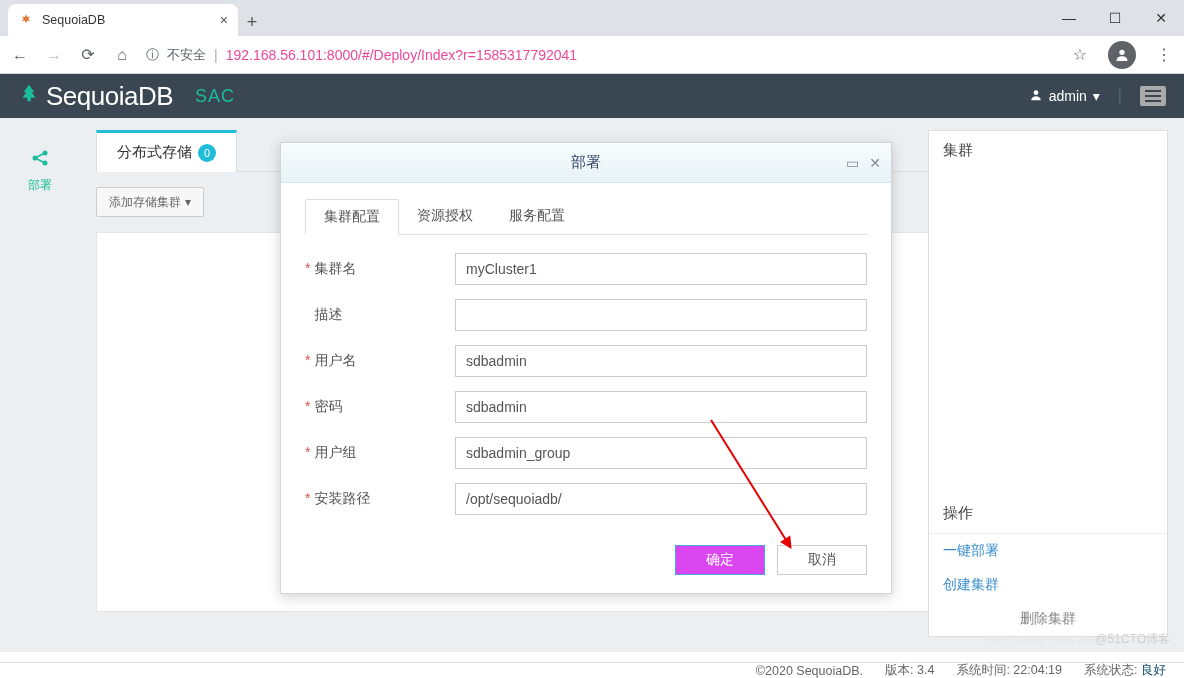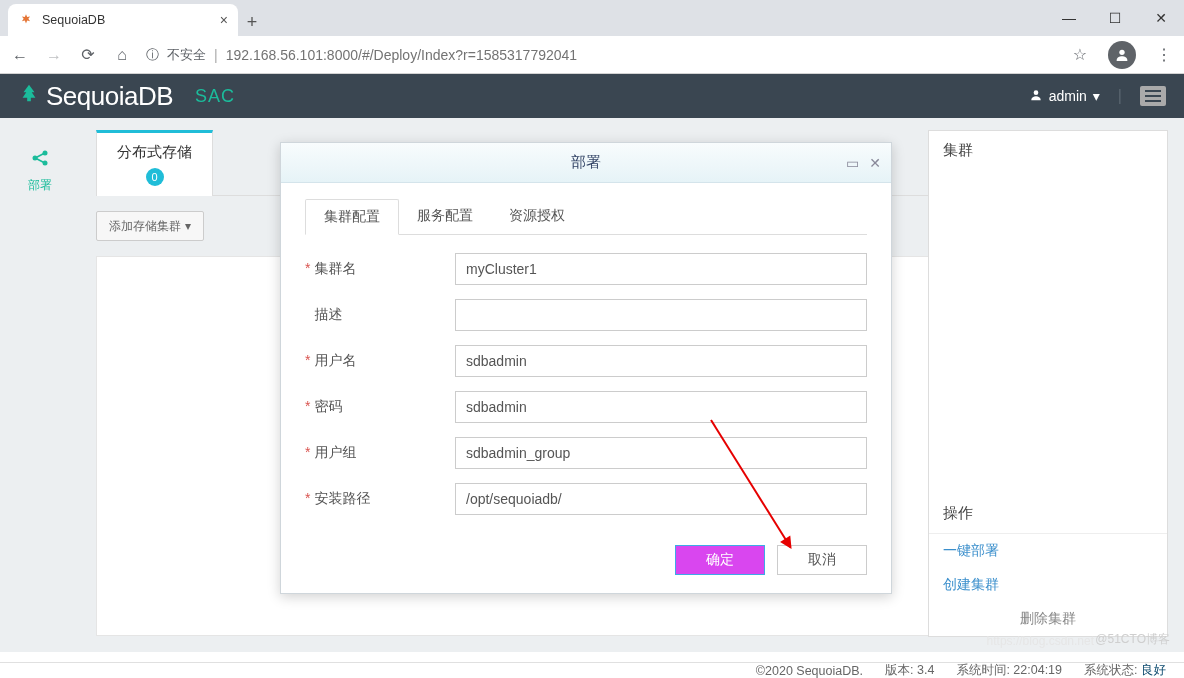--- a/index.html
+++ b/index.html
@@ -12,21 +12,21 @@
   .tab .close { margin-left: auto; color: #555; font-size: 14px; }
   .new-tab { width: 28px; height: 28px; display: flex; align-items: center; justify-content: center; color: #555; font-size: 18px; }
   .win-controls { position: absolute; right: 0; top: 0; height: 36px; display: flex; }
   .win-btn { width: 46px; display: flex; align-items: center; justify-content: center; color: #333; font-size: 14px; }
 
   .addr-bar { height: 38px; background: #fff; border-bottom: 1px solid #d3d3d3; display: flex; align-items: center; padding: 0 10px; gap: 14px; }
   .addr-icon { color: #5f6368; font-size: 16px; display:flex; align-items:center; justify-content:center; width:20px;}
   .addr-field { flex: 1; display: flex; align-items: center; gap: 8px; font-size: 14px; color: #555; }
   .addr-sec { color:#5f6368; font-size:13px;}
   .addr-pipe { color:#aaa;}
-  .addr-url { color:#737373;}
+  .addr-url { color:#ec4899;}
   .addr-right { display:flex; align-items:center; gap:18px; margin-left:10px;}
   .avatar-circle { width:28px; height:28px; border-radius:50%; background:#5f6368; color:#fff; display:flex; align-items:center; justify-content:center;}
 
   
   .app-header { height: 44px; background: #3a4651; display: flex; align-items: center; padding: 0 18px; color: #fff; }
   .logo-area { display:flex; align-items:center; gap:6px;}
   .logo-tree { color:#1bbc9b; font-size:20px;}
   .logo-main { font-size: 26px; font-weight: 400; color:#fff; letter-spacing: -0.5px;}
   .logo-sub { font-size: 18px; color: #1bbc9b; margin-left: 16px; font-weight: 400; letter-spacing:1px;}
   .header-right { margin-left:auto; display:flex; align-items:center; gap:18px;}
@@ -36,21 +36,21 @@
   
   .main-area { display:flex; height: calc(100% - 36px - 38px - 44px - 26px); position:relative; background:#eceff1;}
   .sidebar { width: 80px; background:#eceff1; padding-top:30px;}
   .side-item { display:flex; flex-direction:column; align-items:center; gap:4px; color:#1bbc9b; font-size:12px;}
   .side-item .ico { font-size:20px;}
 
   
   .content { flex:1; padding:12px 16px;}
   .tab-strip { border-bottom:1px solid #ddd; display:flex;}
   .page-tab { padding:10px 20px; font-size:15px; color:#333; border-top:3px solid transparent; display:flex; align-items:center; gap:6px;}
-  .page-tab.active { border-top:3px solid #20bdd8; background:#fff; border-left:1px solid #ddd; border-right:1px solid #ddd; margin-bottom:-1px;flex-direction:column;}
+  .page-tab.active { border-top:3px solid #20bdd8; background:#fff; border-left:1px solid #ddd; border-right:1px solid #ddd; margin-bottom:-1px;}
   .badge { background:#20bdd8; color:#fff; border-radius:9px; min-width:18px; height:18px; font-size:11px; display:inline-flex; align-items:center; justify-content:center; padding:0 5px;}
   .toolbar-row { padding:15px 0; display:flex; align-items:center;}
   .btn { border:1px solid #ccc; background:#f7f7f7; color:#666; font-size:12px; height:30px; padding:0 12px; display:inline-flex; align-items:center; gap:4px; border-radius:2px;}
   .right-panel-peek { position:absolute; right:16px; top:12px; width:240px; background:#fff; border:1px solid #ddd;}
   .peek-head { padding:10px 14px; border-bottom:1px solid #eee; font-size:15px; color:#444;}
   .peek-item { padding:8px 14px; font-size:14px; color:#3b8fcc;}
   .peek-item.gray { color:#888;text-align:center;}
   .modal { position:absolute; left:280px; top:142px; width:612px; background:#fff; border:1px solid #cfd6db; box-shadow:0 3px 12px rgba(0,0,0,.18);}
   .modal-title { background:linear-gradient(#f8fcfd,#e6f3f7); height:40px; border-bottom:1px solid #d4e4eb; display:flex; align-items:center; justify-content:center; position:relative; font-size:15px; color:#346; }
   .modal-ctl { position:absolute; right:10px; display:flex; gap:10px; color:#889; font-size:14px;}
@@ -199,22 +199,22 @@
   <div class="modal-title">
     <span>部署</span>
     <div class="modal-ctl">
       <span>▭</span>
       <span>✕</span>
     </div>
   </div>
   <div class="modal-body">
     <div class="inner-tabs">
       <div class="inner-tab active">集群配置</div>
+      <div class="inner-tab">资源授权</div>
       <div class="inner-tab">服务配置</div>
-      <div class="inner-tab">资源授权</div>
     </div>
 
     <div class="form-row">
       <div class="form-label"><span class="req">*</span><span>集群名</span></div>
       <input class="form-input" value="myCluster1" style="">
     </div>
     <div class="form-row">
       <div class="form-label"><span style="visibility:hidden" class="req">*</span><span>描述</span></div>
       <input class="form-input" value="" style="">
     </div>

